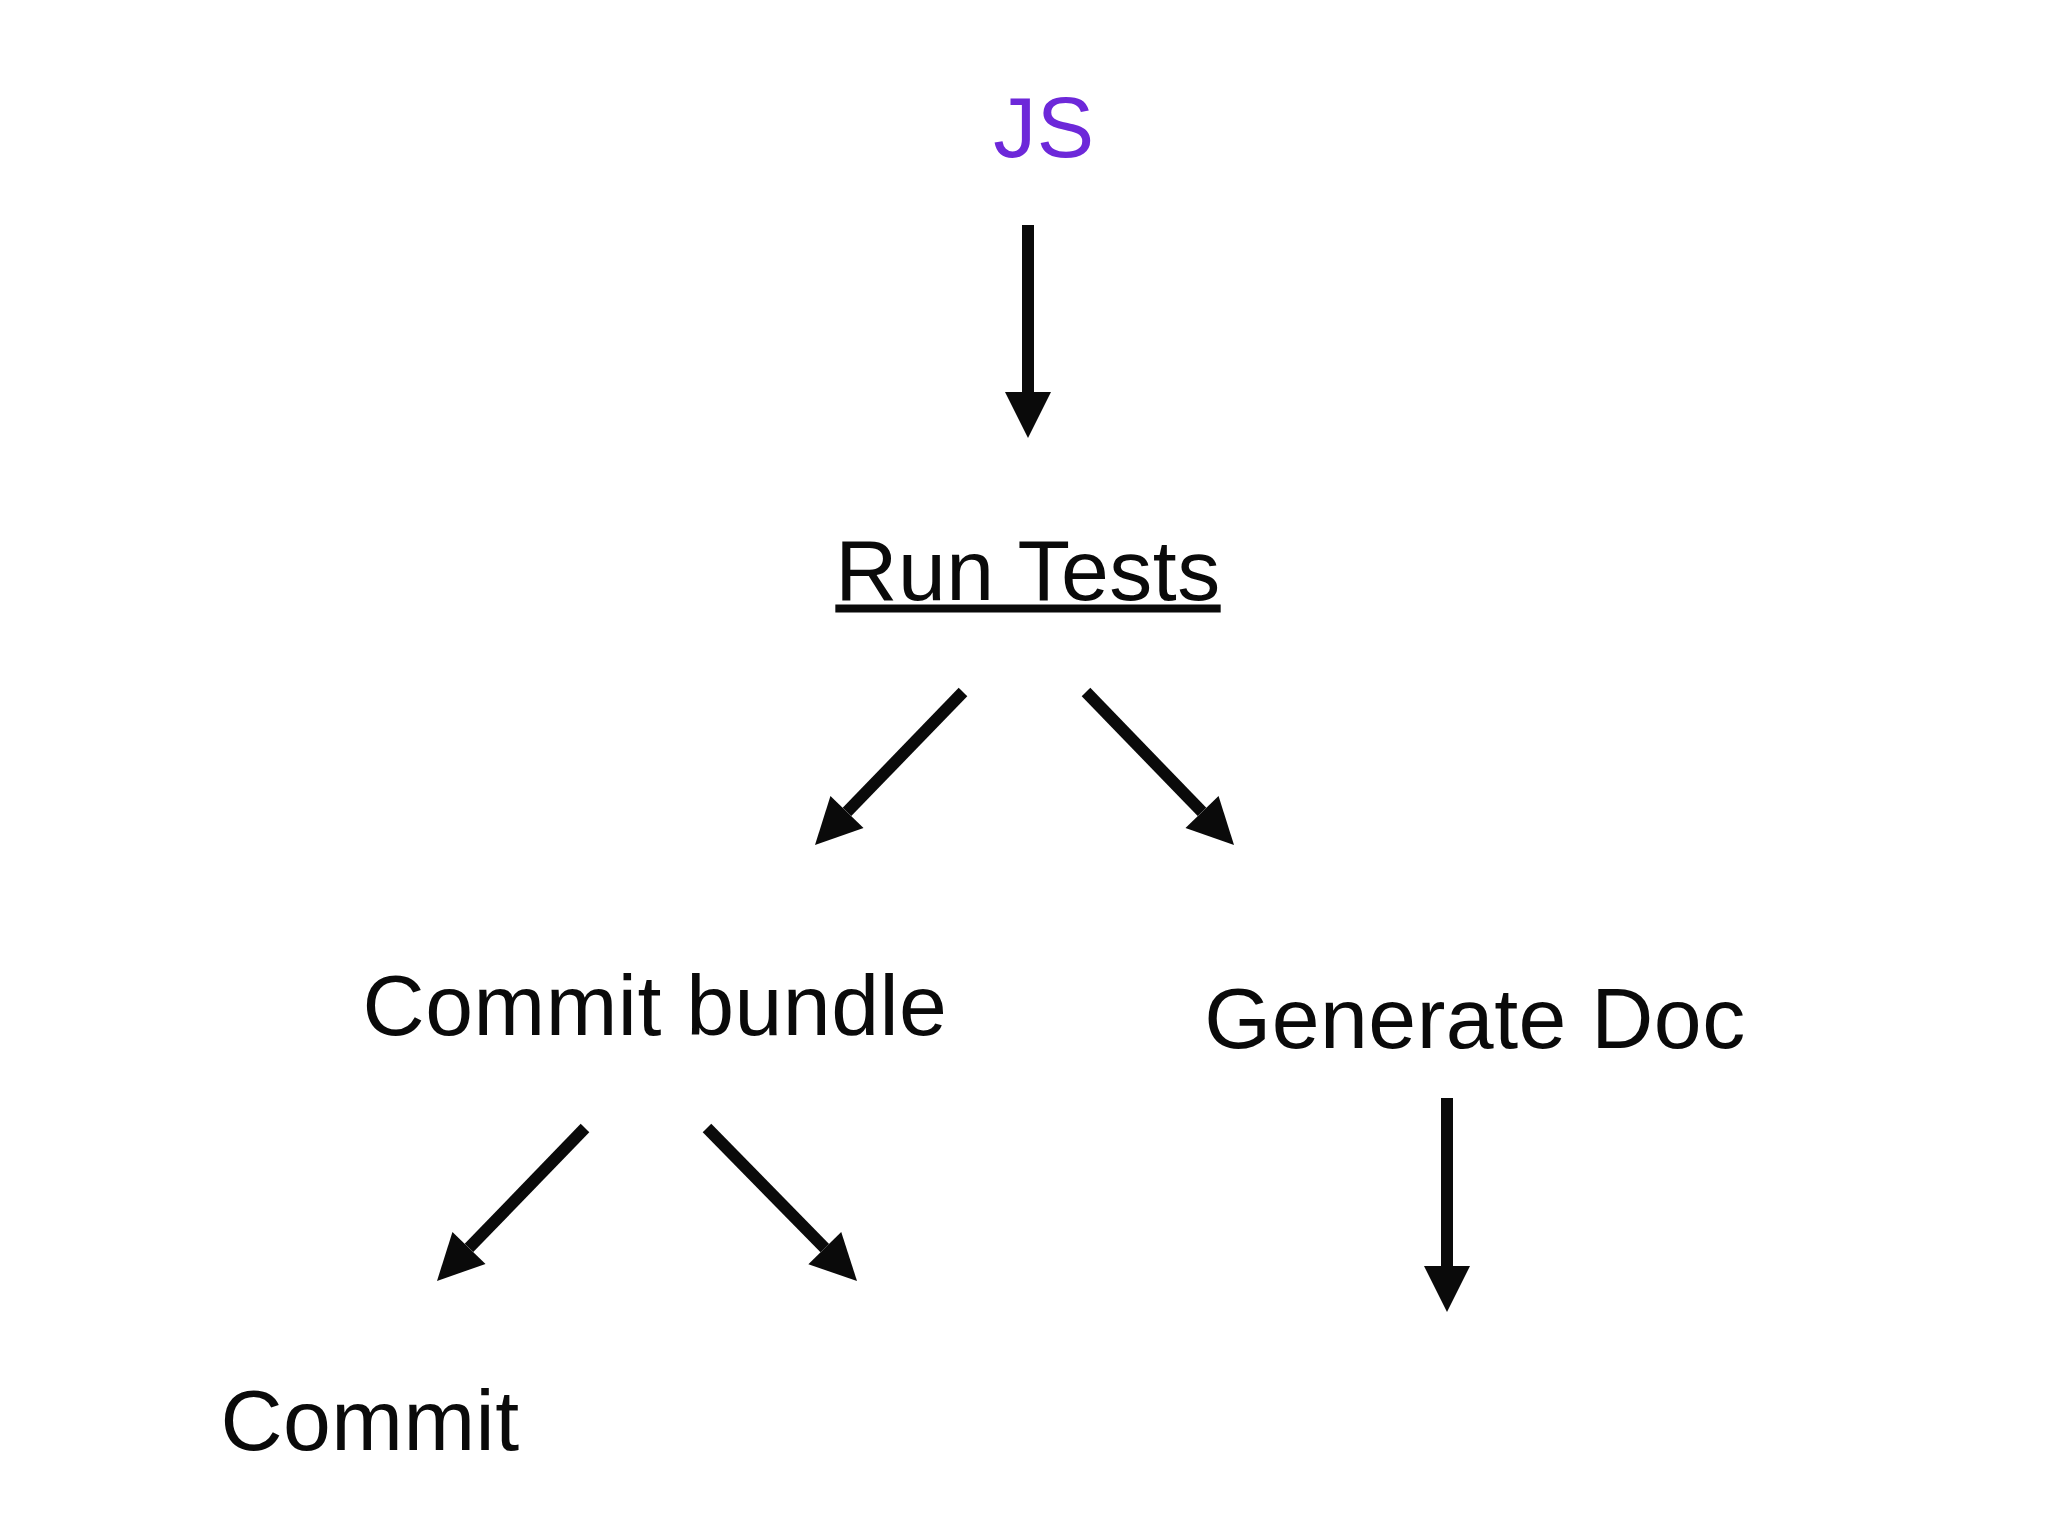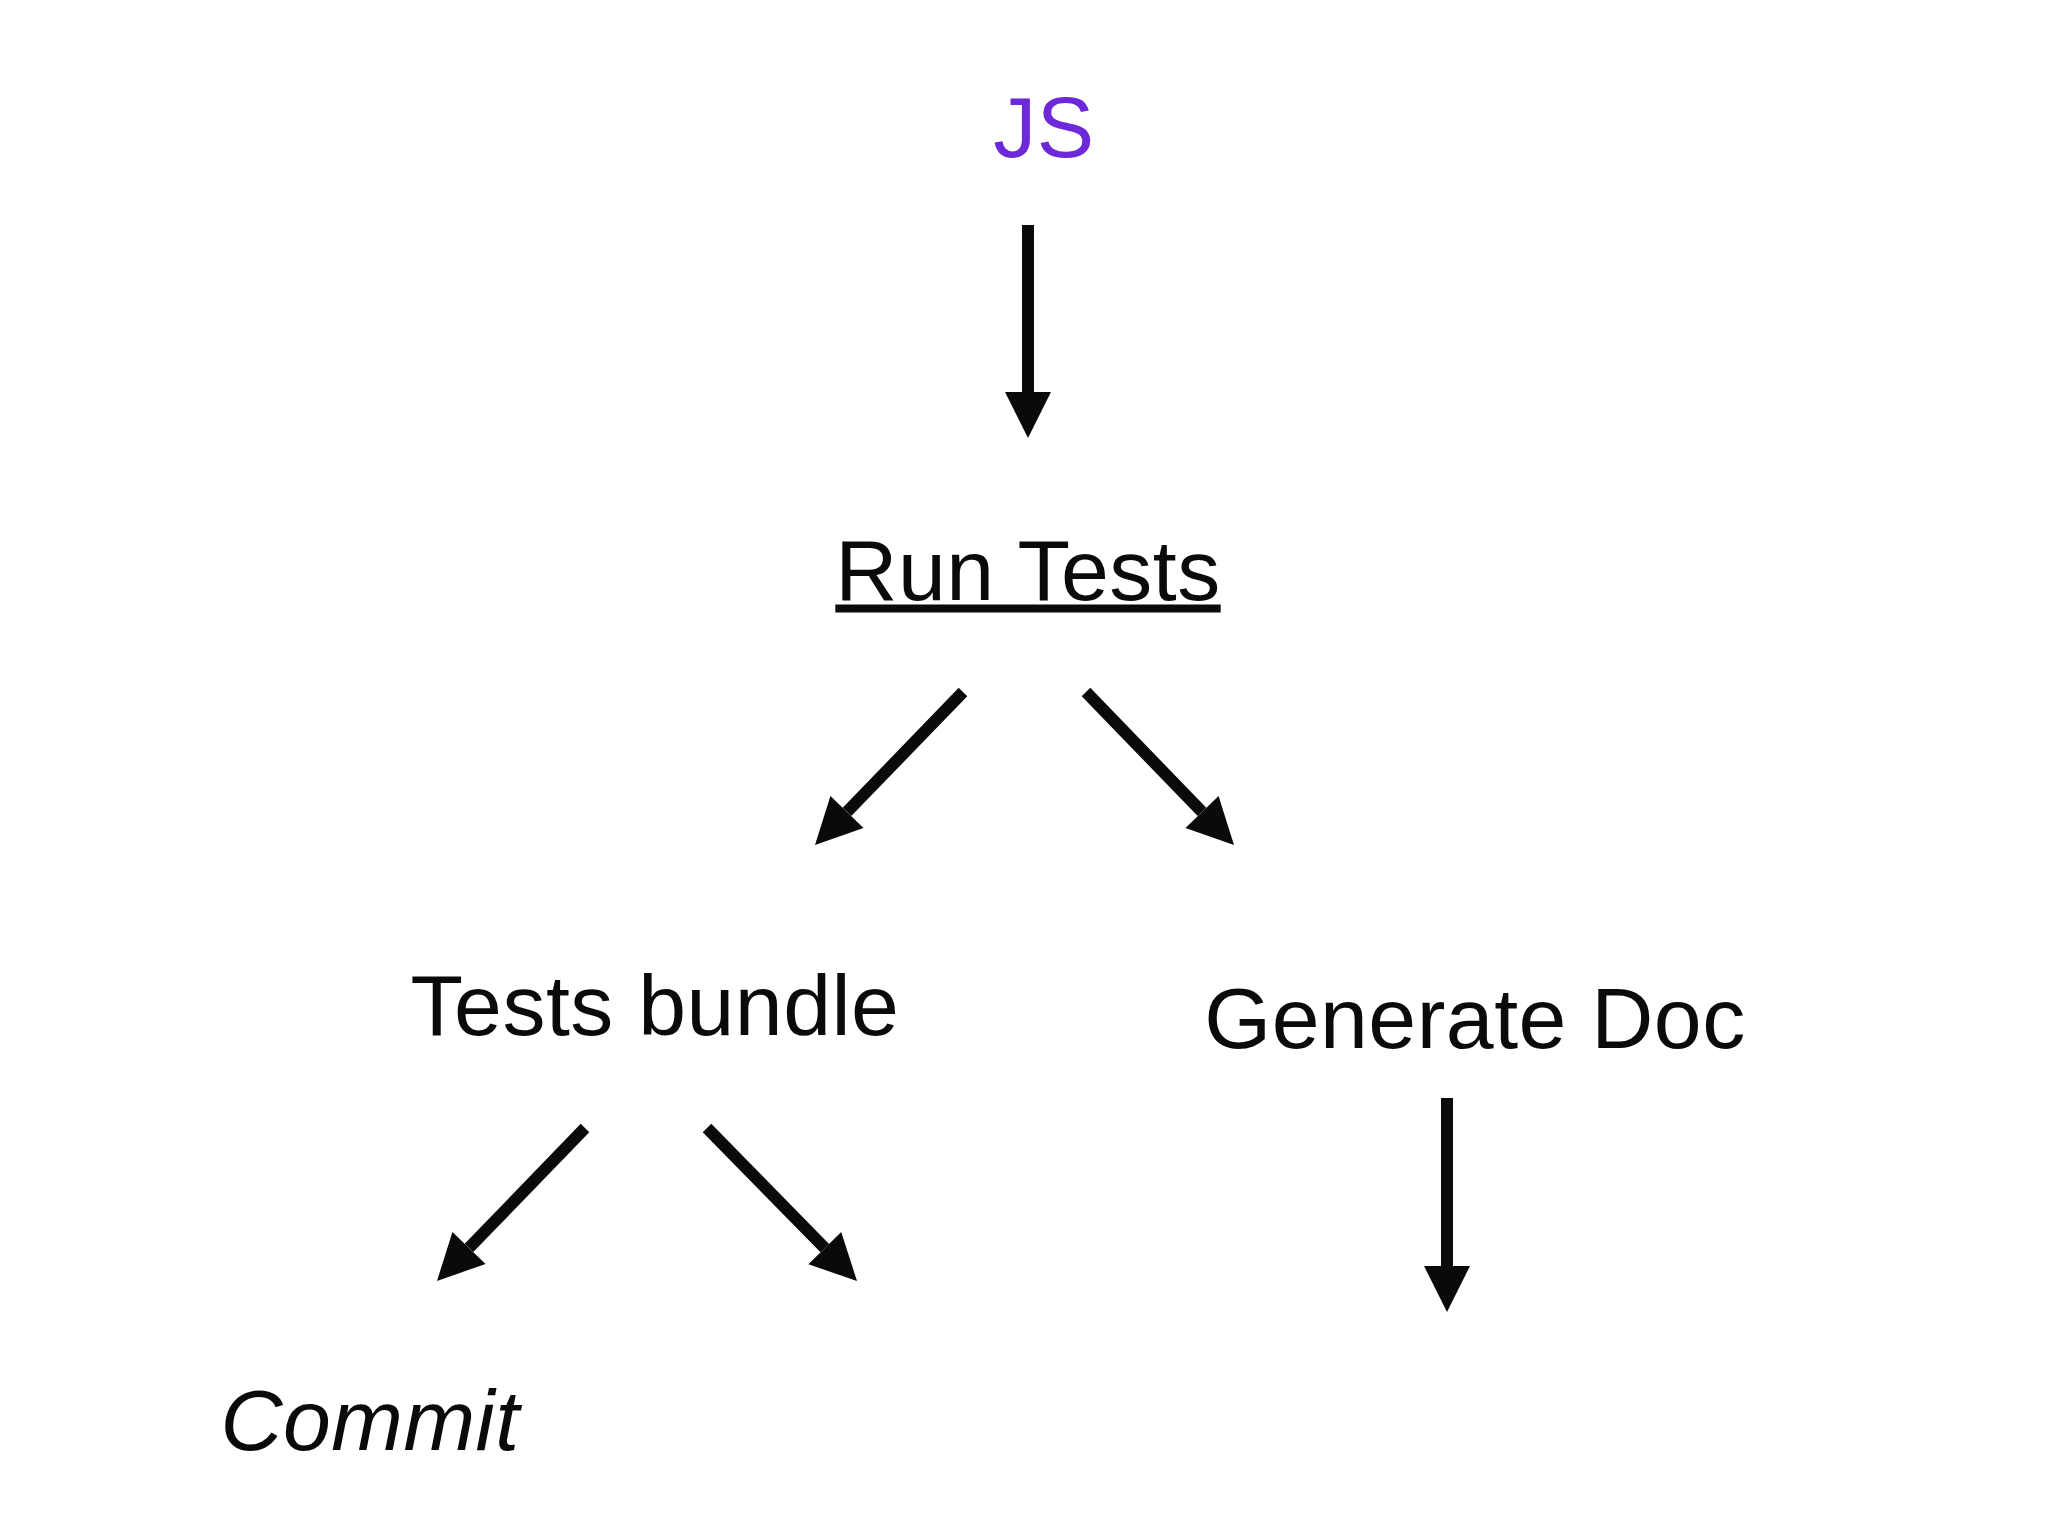--- a/index.html
+++ b/index.html
@@ -70,17 +70,17 @@
         <polygon class="edge-head" points="857,1281 808.3730397970761,1264.2542918506488 841.2203903977266,1232.0510069480501" fill="#0a0a0a"></polygon>
       </g>
       <g>
         <line class="edge-line" x1="1447" y1="1098" x2="1447" y2="1266" stroke="#0a0a0a" stroke-width="12"></line>
         <polygon class="edge-head" points="1447,1312 1424,1266 1470,1266" fill="#0a0a0a"></polygon>
       </g>
     </svg>
 
   <div class="node-label" style="left: 1028px; top: 127px; font-size: 86px; color: #6d28d9; margin-left: 16px;">JS</div>
   <div class="node-label" style="left: 1028px; top: 570px; font-size: 86px; color: rgb(10, 10, 10); text-decoration: underline;">Run Tests</div>
-  <div class="node-label" style="left: 655px; top: 1005px; font-size: 86px; color: rgb(10, 10, 10);">Tests bundle</div>
+  <div class="node-label" style="left: 655px; top: 1005px; font-size: 86px; color: rgb(10, 10, 10);">Commit bundle</div>
   <div class="node-label" style="left: 1475px; top: 1005px; font-size: 86px; color: rgb(10, 10, 10); margin-top: 13px;">Generate Doc</div>
-  <div class="node-label" style="left: 370px; top: 1420px; font-size: 86px; color: rgb(10, 10, 10); font-style: italic;">Commit</div>
+  <div class="node-label" style="left: 370px; top: 1420px; font-size: 86px; color: rgb(10, 10, 10);">Commit</div>
 
 </div>
 
 </body></html>

